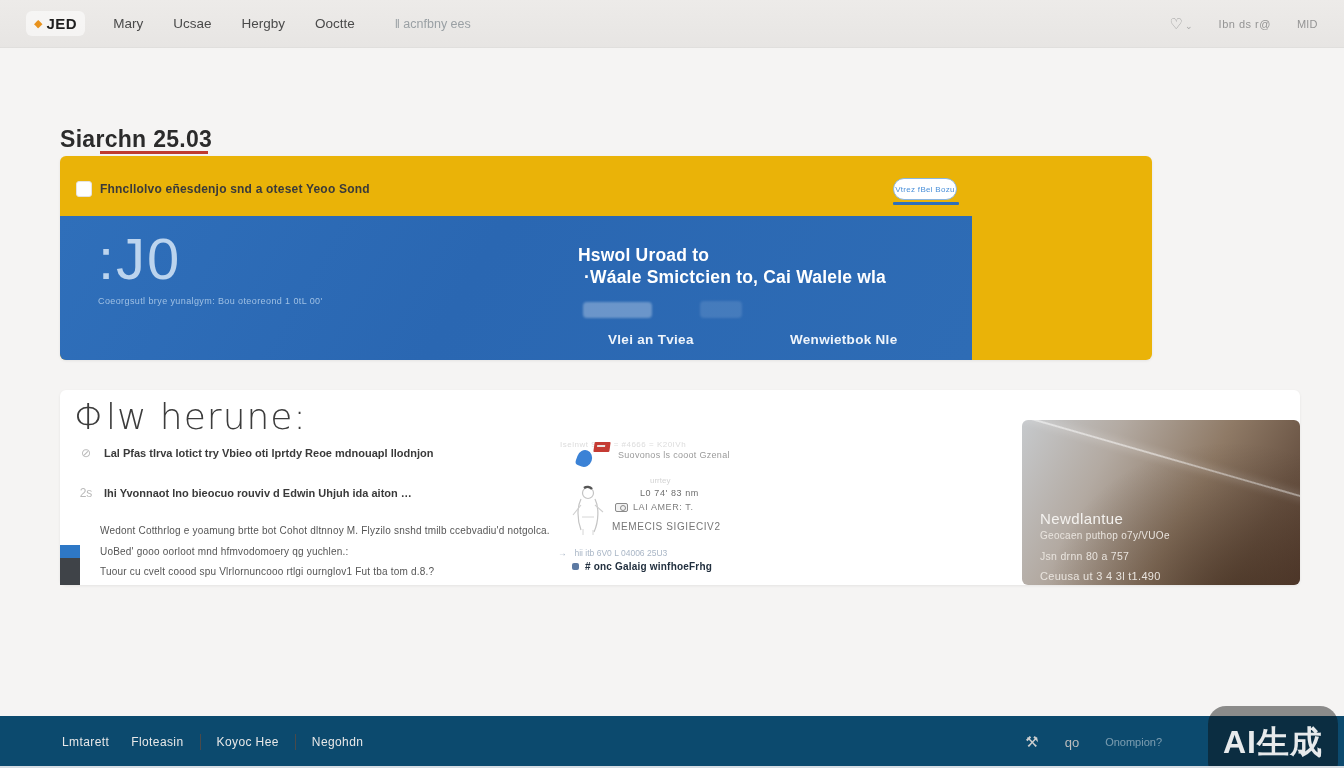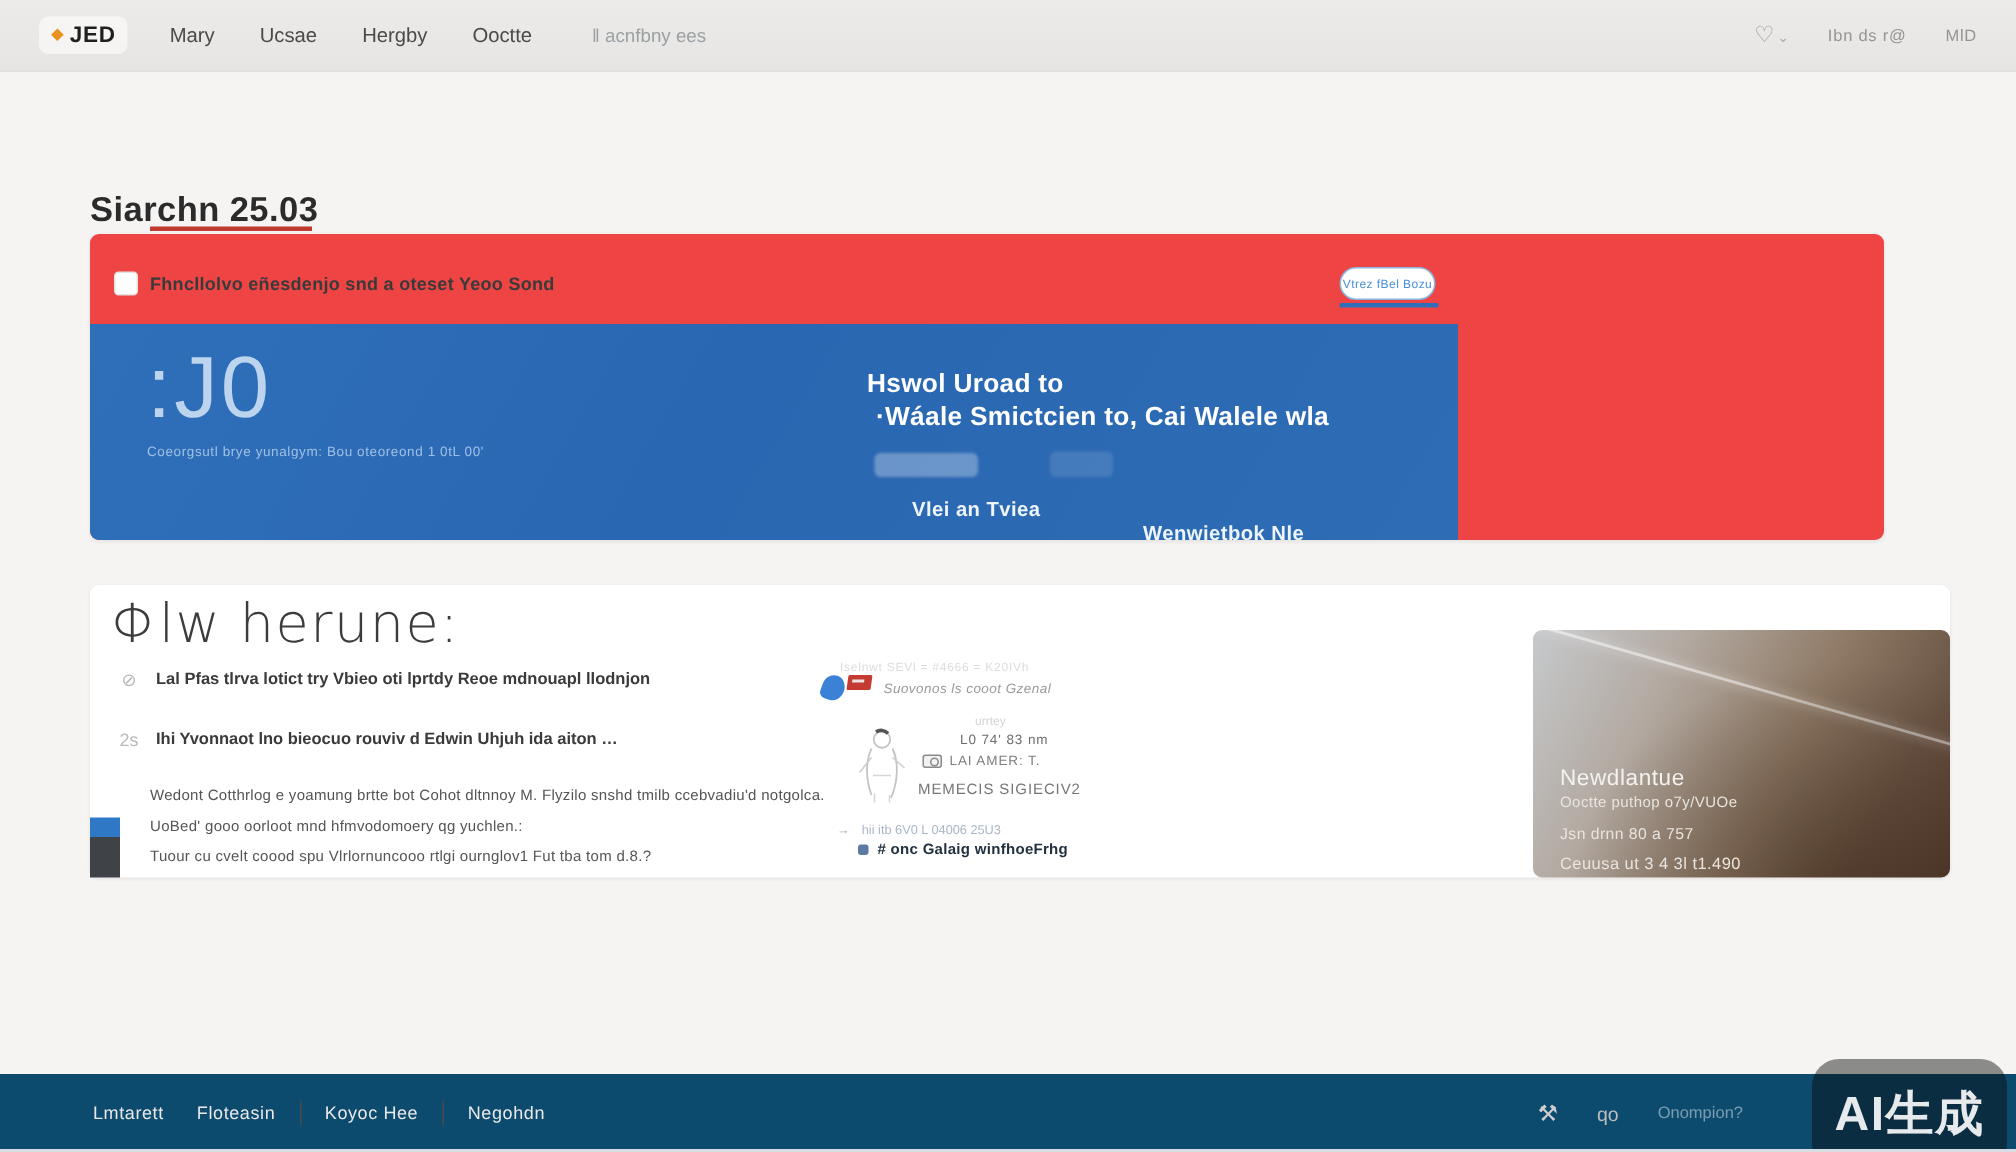--- a/index.html
+++ b/index.html
@@ -21,22 +21,22 @@
   .topnav-right { margin-left:auto; display:flex; align-items:center; gap:26px; color:#8d8d8d; }
   .tn-ic { font-size:15px; color:#9a9a9a; cursor:pointer; }
   .tn-caret { font-size:9px; color:#a8a8a8; margin-left:2px; }
   .tn-text { font-size:11px; color:#949494; letter-spacing:.5px; cursor:pointer; }
 
   
   .page-title { position:absolute; left:60px; top:126px; font-size:23px; font-weight:bold; color:#2b2b2b; letter-spacing:.3px; }
   .title-underline { position:absolute; left:100px; top:151px; width:108px; height:3px; background:#bf3b2f; }
 
   
-  .hero-card { position:absolute; left:60px; top:156px; width:1196px; height:204px;
-    background:#ef4444; border-radius:6px; box-shadow:0 1px 3px rgba(0,0,0,.07); overflow:hidden; }
+  .hero-card { position:absolute; left:60px; top:156px; width:1092px; height:204px;
+    background:#eab308; border-radius:6px; box-shadow:0 1px 3px rgba(0,0,0,.07); overflow:hidden; }
   .hero-checkbox { position:absolute; left:16px; top:25px; width:16px; height:16px;
     border:1.5px solid #e4e2e0; border-radius:3px; background:#fefefe; cursor:pointer; }
   .hero-notice { position:absolute; left:40px; top:26px; font-size:12px; color:#3a3a3a; font-weight:600; letter-spacing:.2px; }
   .hero-btn { position:absolute; left:833px; top:22px; width:64px; height:22px;
     border:1px solid #8ab6e0; border-radius:11px; background:#fff; color:#4a90d9;
     font-size:8px; letter-spacing:.3px; cursor:pointer; font-family:inherit; }
   .hero-btn-bar { position:absolute; left:833px; top:46px; width:66px; height:3px; background:#2f6fba; border-radius:1px; }
 
   .hero-banner { position:absolute; left:0; top:60px; width:912px; height:144px;
     background:linear-gradient(120deg,#2f6fba 0%,#2a67b2 45%,#2e6cb5 100%); }
@@ -45,21 +45,21 @@
   .banner-caption { position:absolute; left:38px; top:80px; font-size:9px; color:#9fc0e4; letter-spacing:.4px; }
   .banner-heading { position:absolute; left:518px; top:28px; color:#fff; font-weight:bold;
     font-size:17.5px; line-height:22px; letter-spacing:.2px; }
   .banner-heading .l2 { display:block; padding-left:6px; }
   .banner-pill1 { position:absolute; left:523px; top:86px; width:69px; height:16px;
     background:rgba(255,255,255,.30); border-radius:4px; filter:blur(1px); cursor:pointer; }
   .banner-pill2 { position:absolute; left:640px; top:85px; width:42px; height:17px;
     background:rgba(255,255,255,.12); border-radius:4px; filter:blur(1px); }
   .banner-link { position:absolute; top:116px; color:#eef4fb; font-size:13.5px; font-weight:600;
     letter-spacing:.3px; cursor:pointer; text-decoration:none; }
-  .banner-link.l1 { left:548px; } .banner-link.l2 { left:702px;margin-top:16px; }
+  .banner-link.l1 { left:548px; } .banner-link.l2 { left:730px; }
 
   
   .hero-image { position:absolute; left:960px; top:0; width:280px; height:204px;
     background:linear-gradient(120deg,#202023,#161619 60%); overflow:hidden; }
   .hi-wall { position:absolute; right:-14px; top:0; width:74px; height:100%;
     background:linear-gradient(100deg,#79797700,#8a8a88 20%,#cfcdca 85%); transform:skewX(-8deg); }
   .hi-floor { position:absolute; bottom:0; left:0; right:0; height:12px; background:#dadad8; }
   .hi-fig { position:absolute; border-radius:10px 10px 2px 2px; }
   .hi-fig.f1 { left:28px; bottom:14px; width:24px; height:86px; background:linear-gradient(#5f4729,#8a6a45); z-index:5; }
   .hi-fig.f2 { left:86px; bottom:58px; width:30px; height:46px; background:#4b3d35; z-index:1; }
@@ -91,21 +91,21 @@
   .feat-item .mk { color:#b9b9b9; font-weight:400; font-size:12px; width:16px; text-align:center; }
   .feat-para { position:absolute; left:40px; font-size:10px; color:#555; letter-spacing:.2px; }
   .feat-para.p1 { top:135px; font-weight:500; }
   .feat-para.p2 { top:156px; }
   .feat-para.p3 { top:176px; }
   .edge-deco-blue { position:absolute; left:0; top:155px; width:20px; height:13px; background:#2e78c6; }
   .edge-deco-dark { position:absolute; left:0; top:168px; width:20px; height:27px; background:#3f4348; }
 
   
   .spec-header { position:absolute; left:500px; top:50px; font-size:8px; color:#dcdcdc; letter-spacing:.5px; }
-  .spec-brand { position:absolute; left:488px; top:60px; display:flex; align-items:center; gap:8px;font-style:italic; }
+  .spec-brand { position:absolute; left:517px; top:60px; display:flex; gap:8px; }
   .drop-icon { width:15px; height:17px; background:#3b82d6; border-radius:50% 50% 50% 4px; transform:rotate(20deg); }
   .flag-icon { width:16px; height:10px; background:#c53b33; border-radius:1px; transform:skewX(-8deg); position:relative; margin-left:-6px; margin-top:-8px; }
   .flag-icon::after { content:""; position:absolute; left:3px; top:3px; width:8px; height:2px; background:#e9e4e0; }
   .spec-brand-text { font-size:9px; color:#9a9a9a; letter-spacing:.3px; }
   .spec-faint { position:absolute; left:590px; top:86px; font-size:8px; color:#d4d4d4; }
   .spec-line { position:absolute; font-size:9px; color:#7e7e7e; letter-spacing:.6px; }
   .spec-line.s1 { left:580px; top:98px; color:#6d6d6d; }
   .spec-line.s2 { left:555px; top:112px; display:flex; align-items:center; gap:5px; }
   .spec-line.s3 { left:552px; top:131px; font-size:10px; color:#767676; }
   .cam-icon { display:inline-block; width:13px; height:9px; border:1px solid #8a8a8a; border-radius:2px; position:relative; background:#f2f2f2; }
@@ -239,21 +239,21 @@
     </div>
     <div class="spec-foot2">
       <span class="dot-icon"></span>
       <span># onc Galaig winfhoeFrhg</span>
     </div>
 
     <div class="feat-image">
       <div class="streak"></div>
       <div class="vignette"></div>
       <div class="ni-title">Newdlantue</div>
-      <div class="ni-line l1">Ooctte puthop o7y/VUOe</div>
+      <div class="ni-line l1">Geocaen puthop o7y/VUOe</div>
       <div class="ni-line l2">Jsn drnn 80 a 757</div>
       <div class="ni-line l3">Ceuusa  ut 3 4 3l  t1.490</div>
     </div>
   </div>
 
   <div class="footer">
     <a class="footer-link">Lmtarett</a>
     <a class="footer-link">Floteasin</a>
     <span class="f-sep"></span>
     <a class="footer-link" style="margin-left:0">Koyoc Hee</a>

